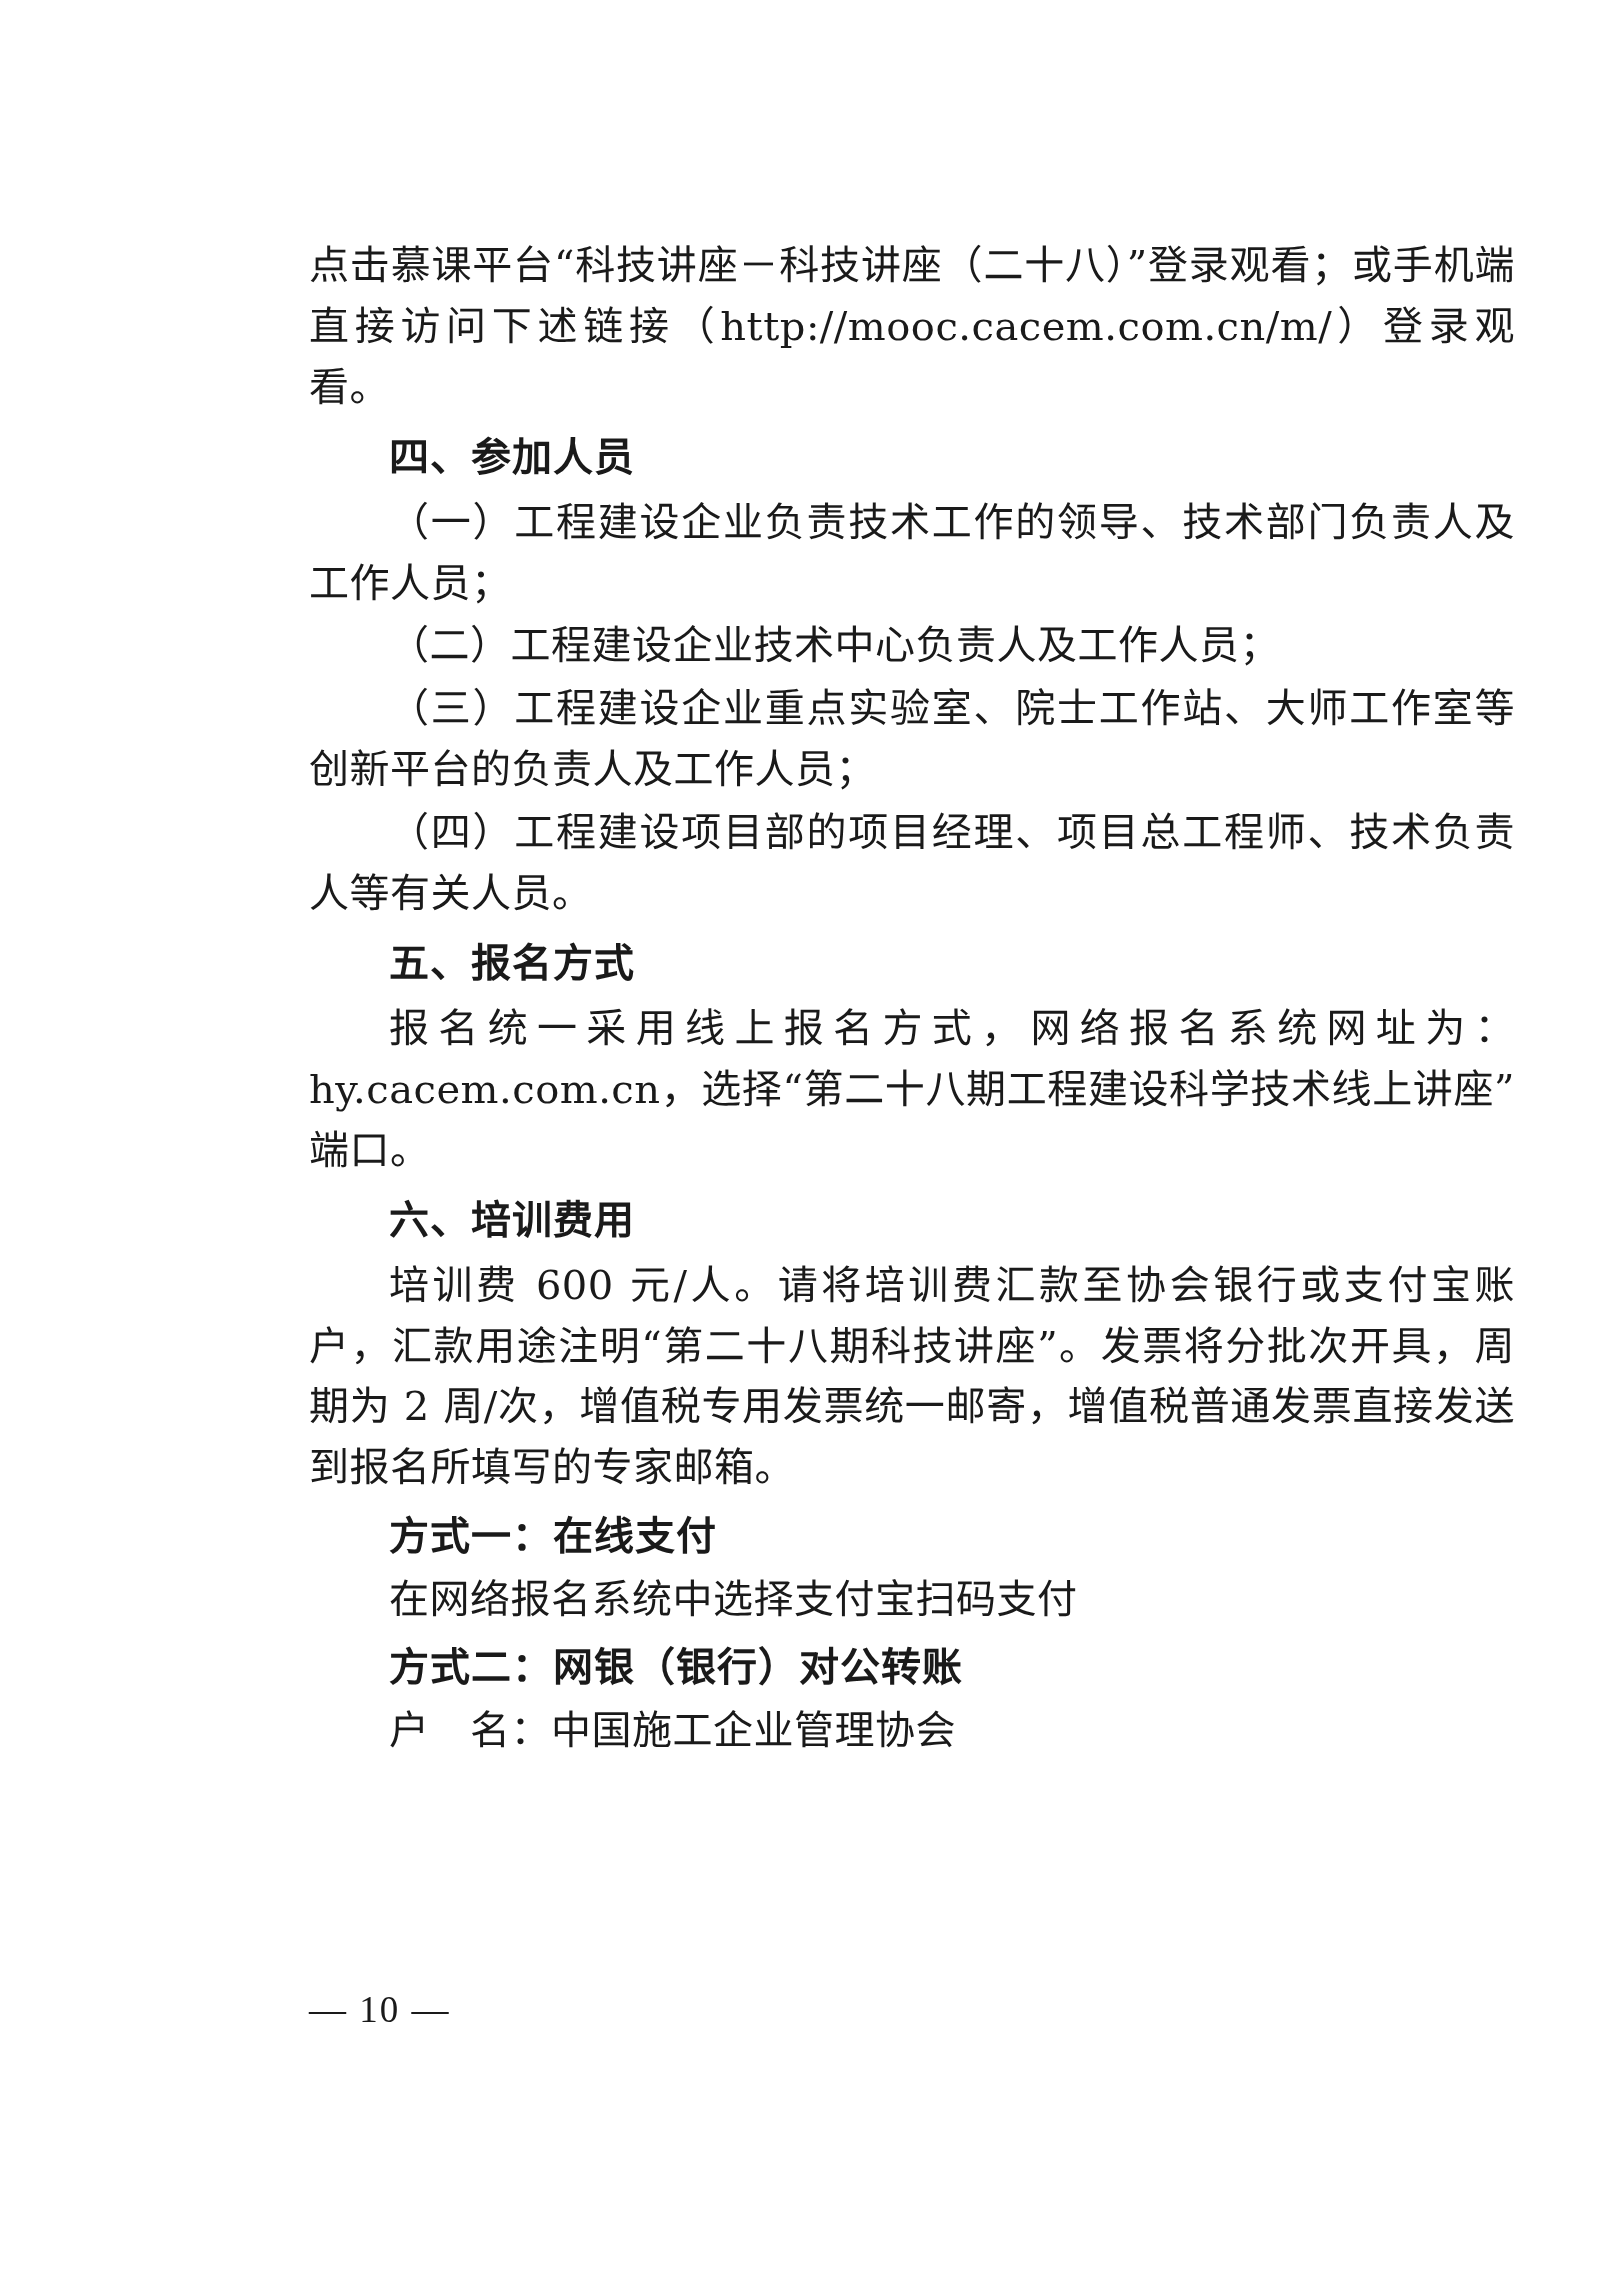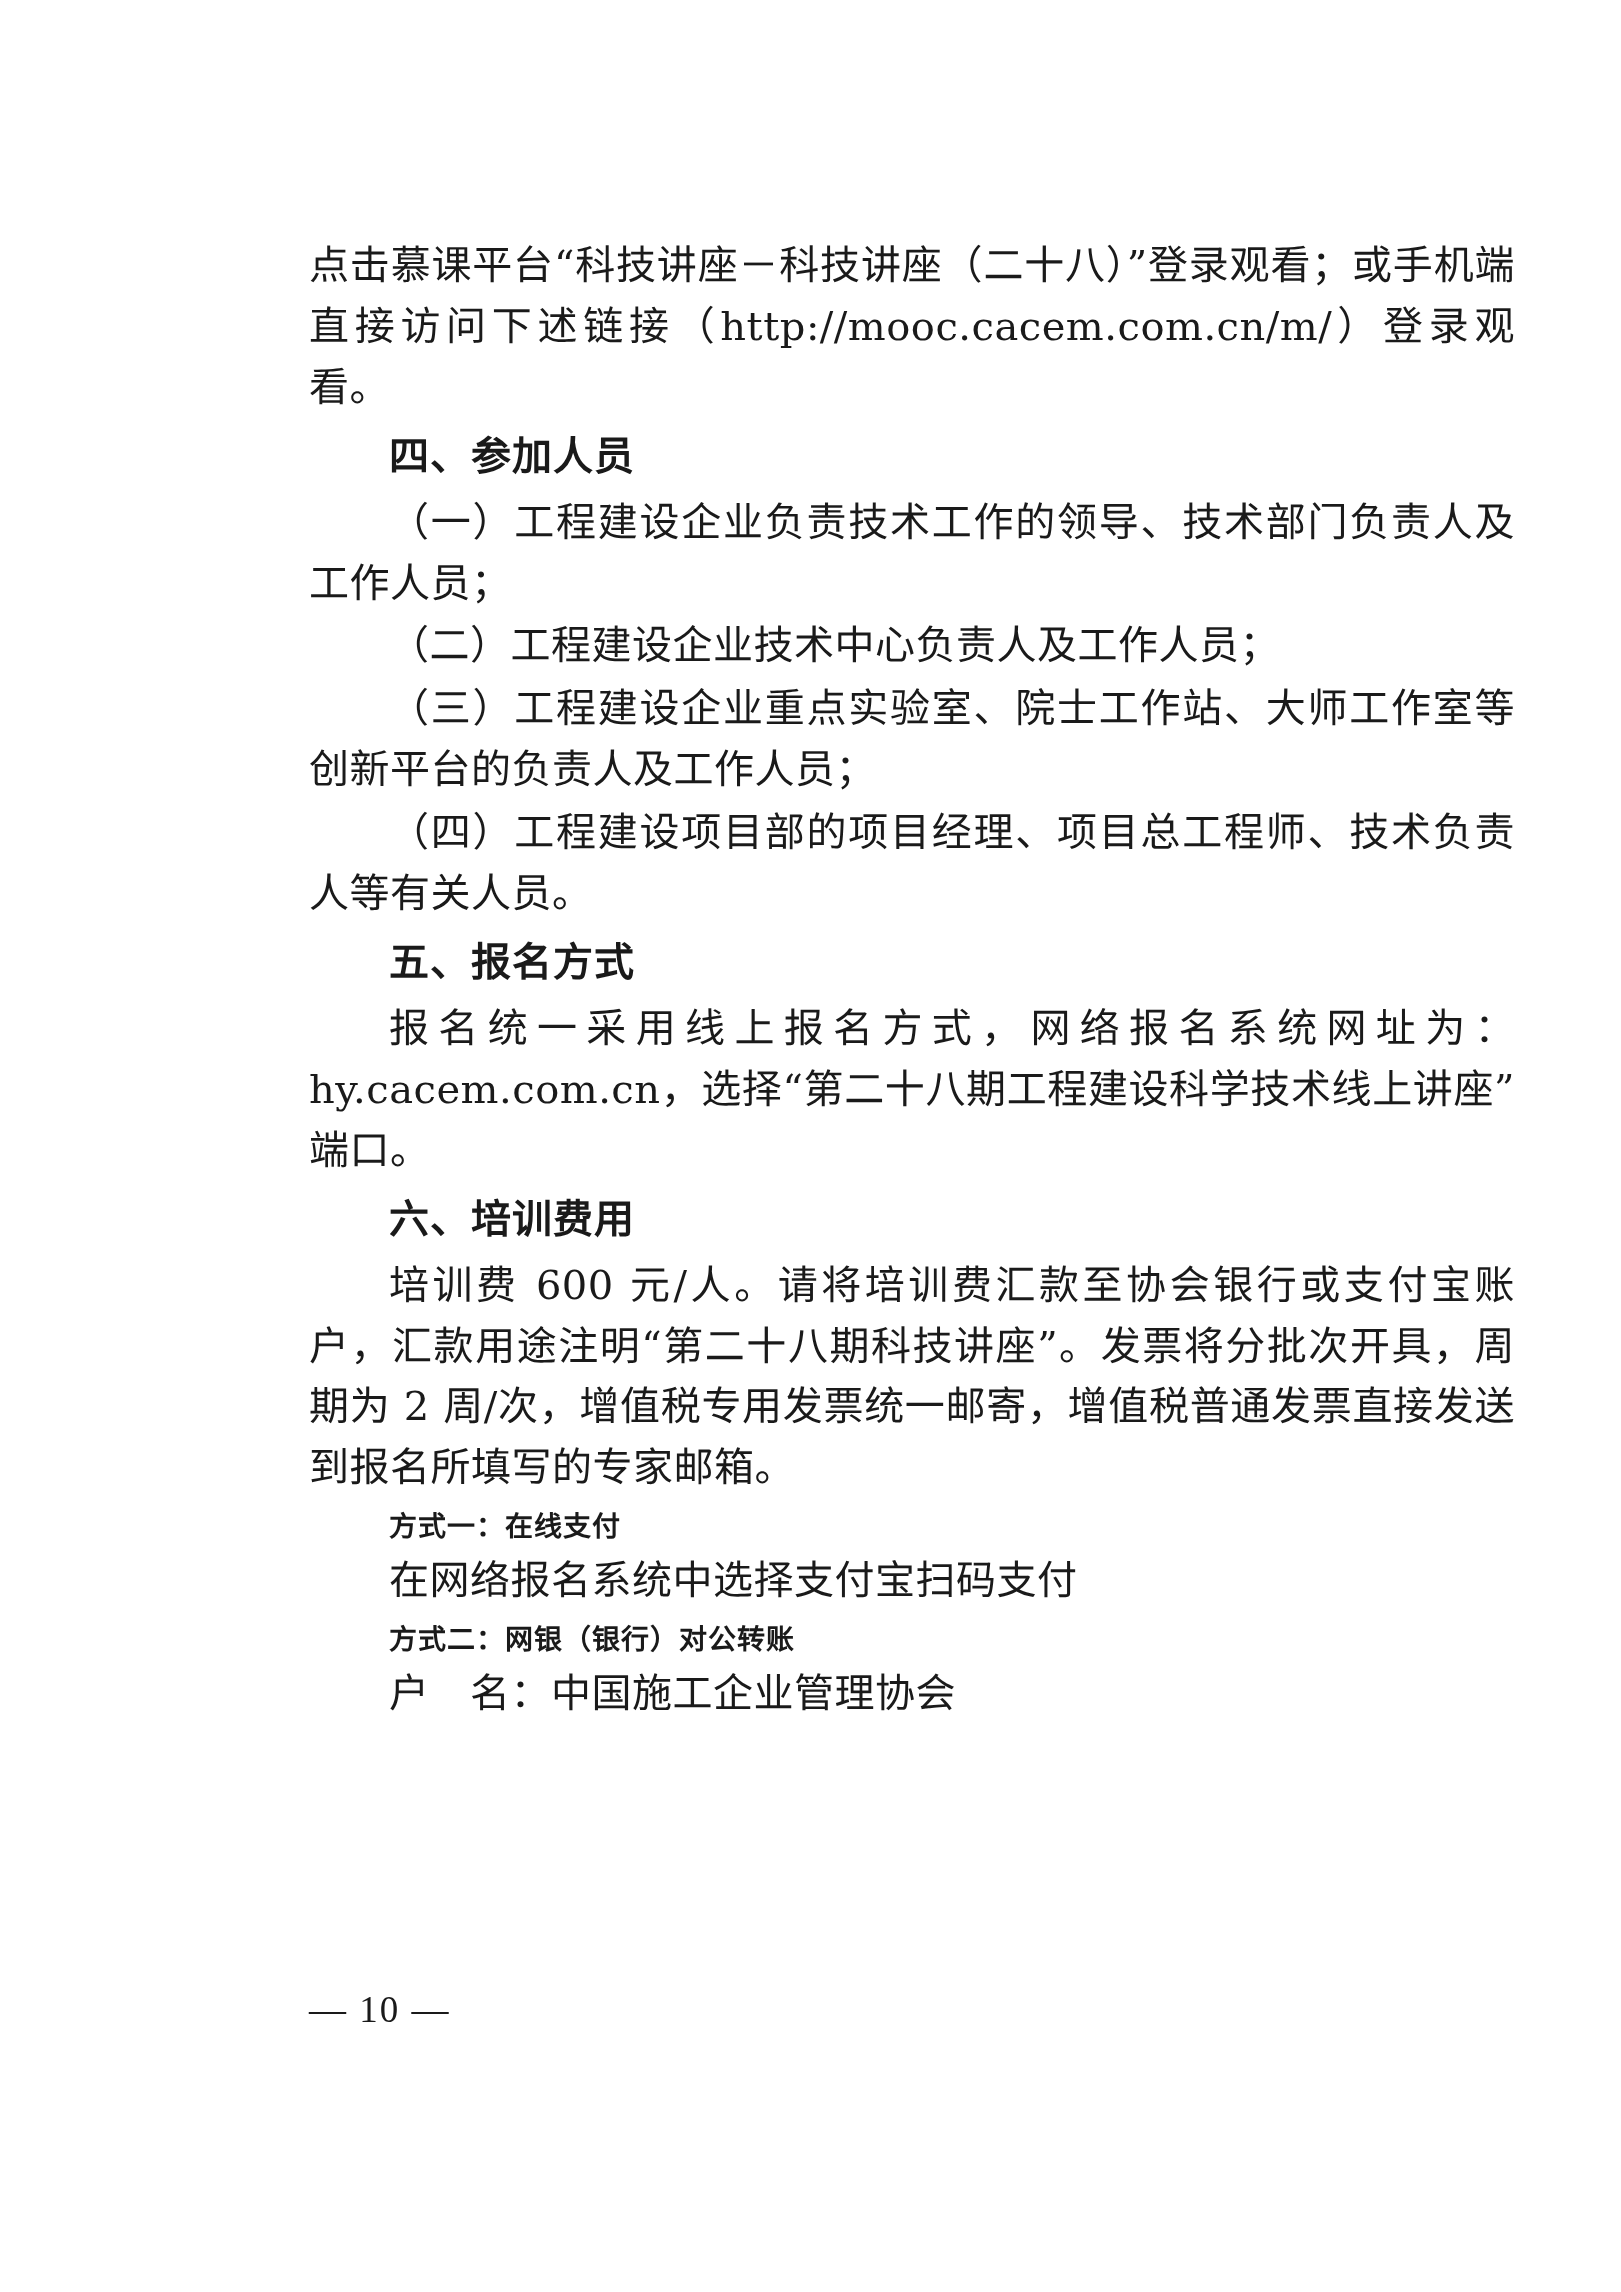--- a/index.html
+++ b/index.html
@@ -39,24 +39,23 @@
     text-indent: 80px;
   }
   .heading {
     font-size: 40px;
     line-height: 1.52;
     font-weight: bold;
     text-indent: 80px;
     letter-spacing: 1px;
     margin-top: 9.8px;
     margin-bottom: 3.9px;
-    font-family: Liberation Serif, serif;
   }
   .subheading {
-    font-size: 28px;
+    font-size: 40px;
     line-height: 1.52;
     font-weight: bold;
     text-indent: 80px;
     letter-spacing: 1px;
     margin-top: 7.8px;
     margin-bottom: 2px;
   }
   .footer {
     position: absolute;
     left: 211px;

